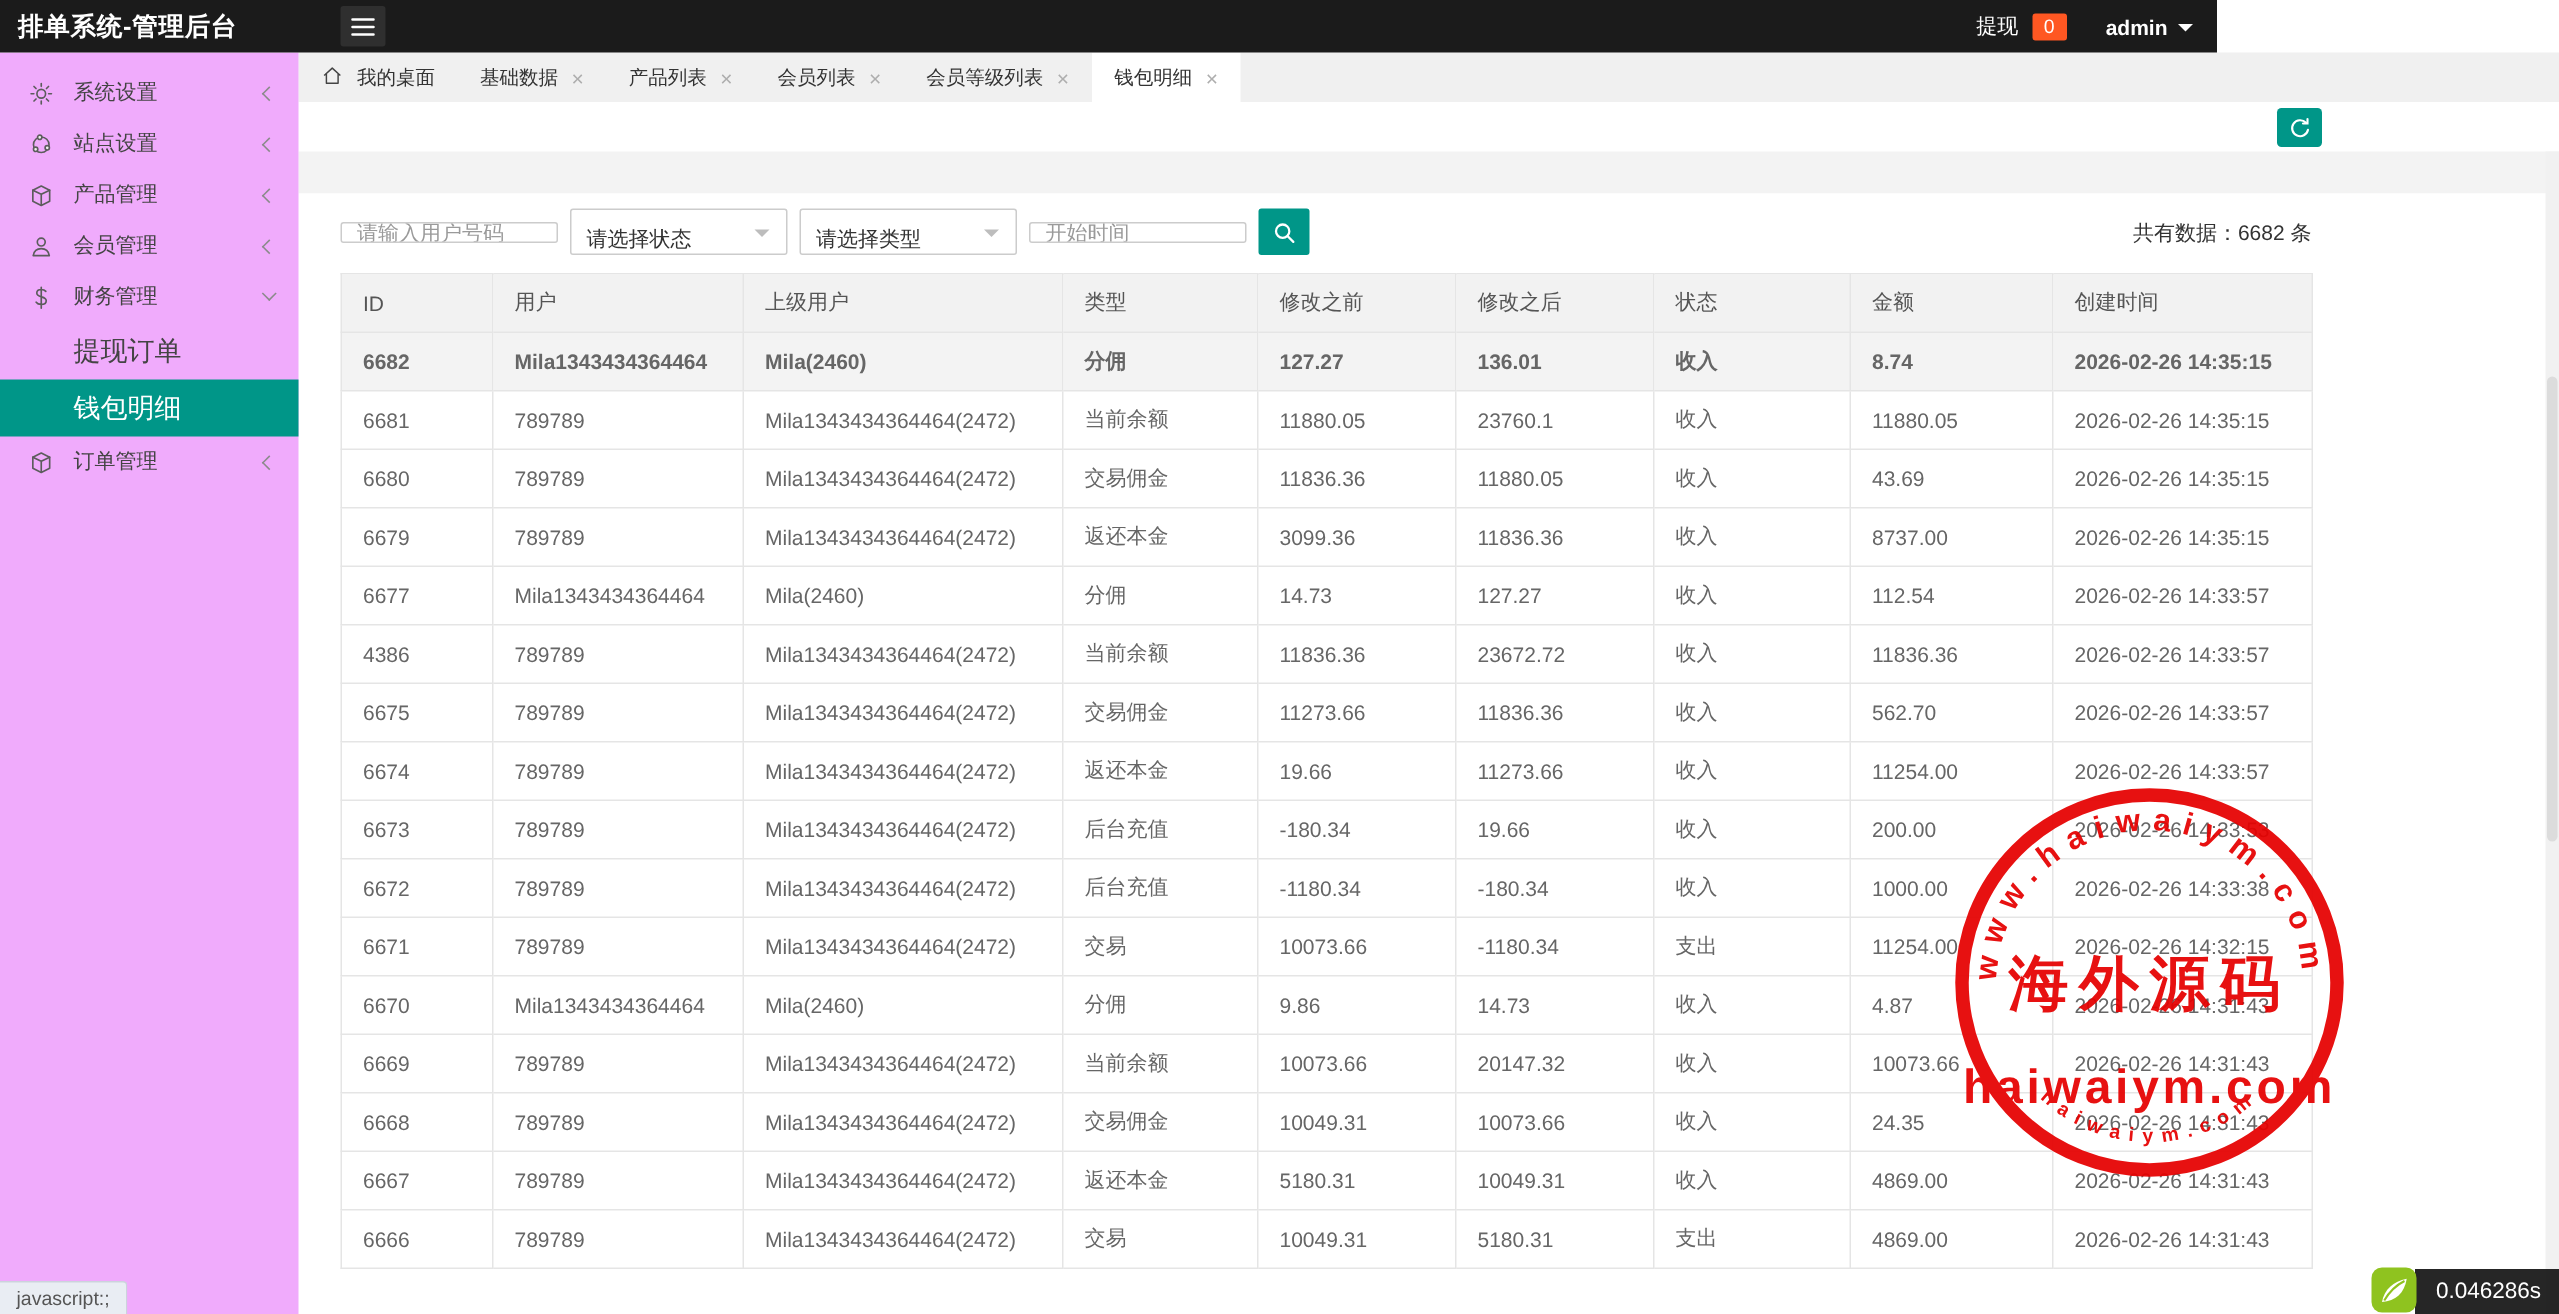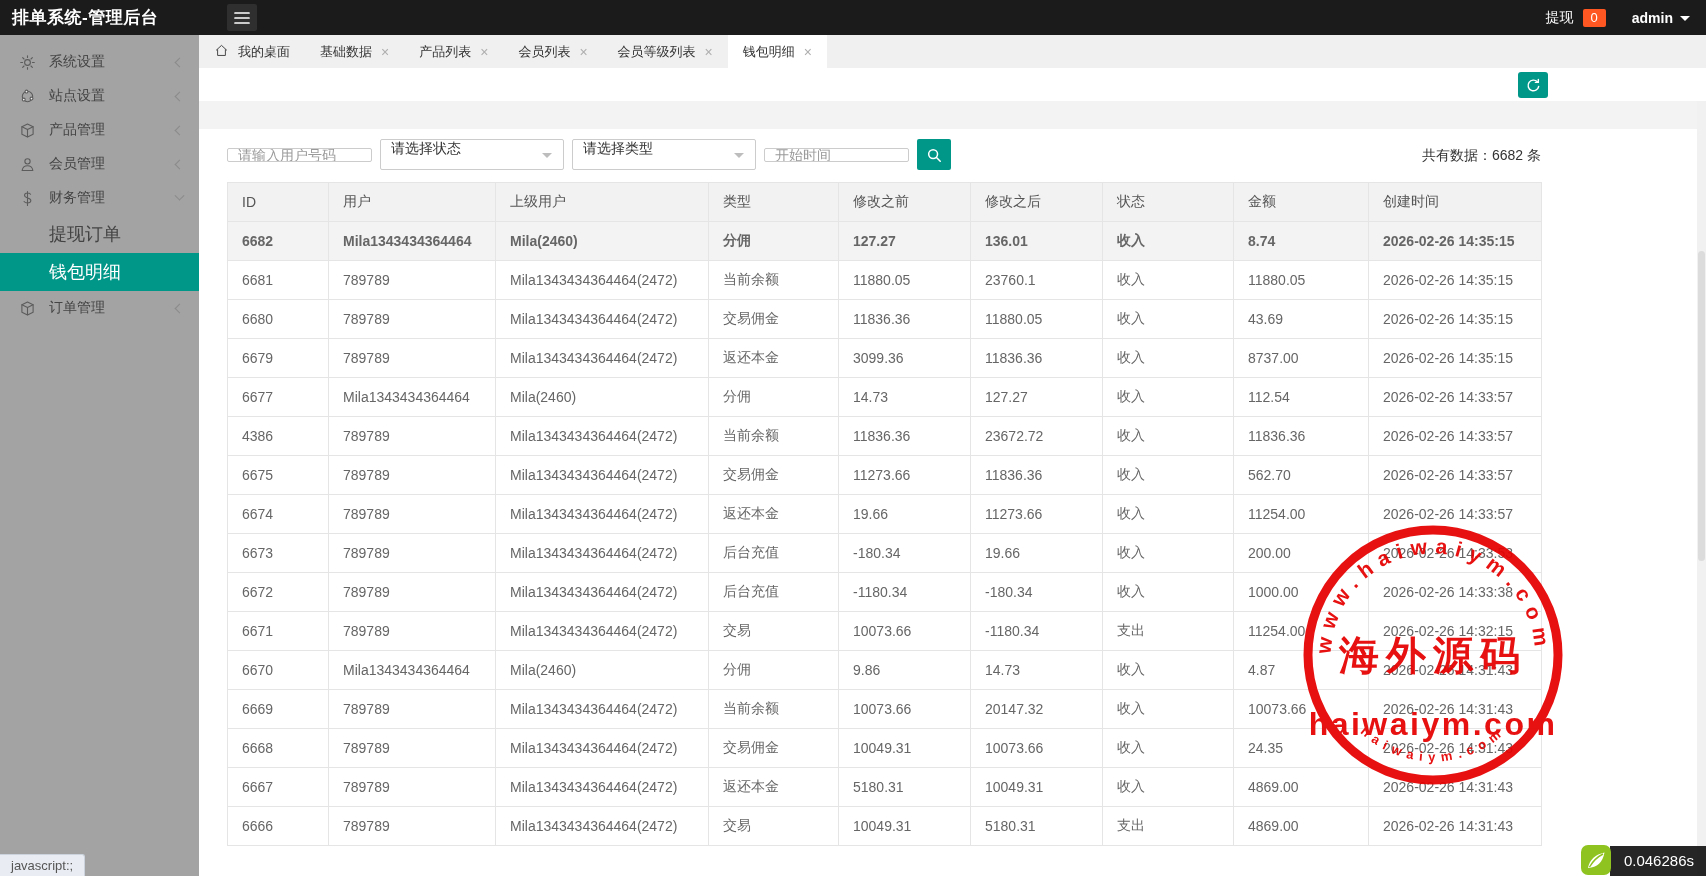--- a/index.html
+++ b/index.html
@@ -1,31 +1,31 @@
 <!DOCTYPE html>
 <html><head>
 <meta charset="utf-8">
 <style>
   * { box-sizing: border-box; margin: 0; padding: 0; }
   html,body { width:1706px; height:876px; overflow:hidden; background:#fff;
     font-family:"Liberation Sans","DejaVu Sans",sans-serif; }
 
   
-  .hd { position:absolute; left:0; top:0; width:1706px; height:35px; background:#1b1b1b; z-index:30; }
+  .hd { position:absolute; left:0; top:0; width:1478px; height:35px; background:#1b1b1b; z-index:30; }
   .brand { position:absolute; left:12px; top:0; line-height:35px; color:#fff; font-size:17px; font-weight:bold; letter-spacing:.5px; }
   .burger { position:absolute; left:227px; top:4px; width:30px; height:27px; background:#2f2f2f; border:none; border-radius:2px; cursor:pointer; display:flex; align-items:center; justify-content:center; }
   .burger svg { width:16px; height:14px; stroke:#fff; stroke-width:1.7; stroke-linecap:round; }
   .hd-right { position:absolute; right:16px; top:0; height:35px; display:flex; align-items:center; gap:26px; color:#fff; font-size:14px; }
   .wd { display:flex; align-items:center; cursor:pointer; }
   .badge { background:#ff5722; color:#fff; border-radius:2px; padding:0 8px; height:18px; line-height:18px; font-size:13px; margin-left:9px; }
   .usr { display:flex; align-items:center; font-weight:bold; cursor:pointer; }
   .caret { width:0; height:0; border:5px solid transparent; border-top-color:#fff; margin-left:7px; transform:translateY(3px); }
 
   
-  .sb { position:absolute; left:0; top:35px; bottom:0; width:199px; background:#a3a3a3; z-index:20; }
+  .sb { position:absolute; left:0; top:35px; bottom:0; width:199px; background:#f0abfc; z-index:20; }
   .sb nav { padding-top:10px; }
   .side-item { height:34px; display:flex; align-items:center; padding:0 16px 0 19px; color:#444; font-size:14px; cursor:pointer; }
   .s-icon { width:17px; height:17px; margin-right:13px; flex:none; }
   .s-icon svg { width:17px; height:17px; stroke:#5c5c5c; fill:none; stroke-width:1.3; stroke-linecap:round; stroke-linejoin:round; }
   .s-label { flex:1; }
   .chev { width:7px; height:7px; border-left:1.5px solid #8a8a8a; border-bottom:1.5px solid #8a8a8a; flex:none; }
   .chev.left { transform:rotate(45deg); }
   .chev.down { transform:rotate(-45deg) translate(2px,-2px); }
   .side-sub { height:38px; display:flex; align-items:center; padding-left:49px; color:#444; font-size:18px; cursor:pointer; }
   .side-sub.active { background:#009688; color:#fff; }
@@ -41,21 +41,21 @@
   .toolbar { position:absolute; left:199px; top:68px; right:0; height:33px; background:#fff; }
   .refresh { position:absolute; right:158px; top:4px; width:30px; height:26px; background:#009688; border:none; border-radius:3px; cursor:pointer; display:flex; align-items:center; justify-content:center; }
   .refresh svg { width:15px; height:15px; stroke:#fff; fill:none; stroke-width:1.7; stroke-linecap:round; }
   .gapstrip { position:absolute; left:199px; top:101px; right:0; height:28px; background:#f3f3f3; }
 
   
   .main { position:absolute; left:199px; top:129px; right:0; bottom:0; background:#fff; }
   .filters { position:relative; margin:10px 0 0 28px; width:1314px; display:flex; gap:8px; align-items:center; }
   .f-input { width:145px; height:14px; border:1px solid #ccc; border-radius:2px; padding:0 10px; font-size:14px; color:#333; outline:none; }
   .f-input::placeholder { color:#9a9a9a; }
-  .f-select { width:184px; height:31px; border:1px solid #ccc; border-radius:2px; padding:0 10px; font-size:14px; color:#333; background:#fff; display:flex; align-items:flex-start; position:relative; cursor:pointer; }
+  .f-select { width:145px; height:31px; border:1px solid #ccc; border-radius:2px; padding:0 10px; font-size:14px; color:#333; background:#fff; display:flex; align-items:flex-end; position:relative; cursor:pointer; }
   .f-select .sel-caret { position:absolute; right:11px; top:13px; width:0; height:0; border:5px solid transparent; border-top-color:#bdbdbd; }
   .f-search { width:34px; height:31px; background:#009688; border:none; border-radius:2px; cursor:pointer; display:flex; align-items:center; justify-content:center; }
   .f-search svg { width:16px; height:16px; stroke:#fff; fill:none; stroke-width:1.7; stroke-linecap:round; }
   .summary { position:absolute; right:0; top:8px; font-size:14px; color:#333; }
 
   table { margin:12px 0 0 28px; width:1314px; border-collapse:collapse; table-layout:fixed; }
   th,td { border:1px solid #e5e5e5; height:39px; padding:0 6px 0 14px; text-align:left; font-weight:normal; font-size:14px; color:#666; overflow:hidden; white-space:nowrap; }
   th { background:#f2f2f2; color:#555; }
   tr.hl td { background:#f3f3f3;font-weight:bold; }
   td { background:#fff; }

